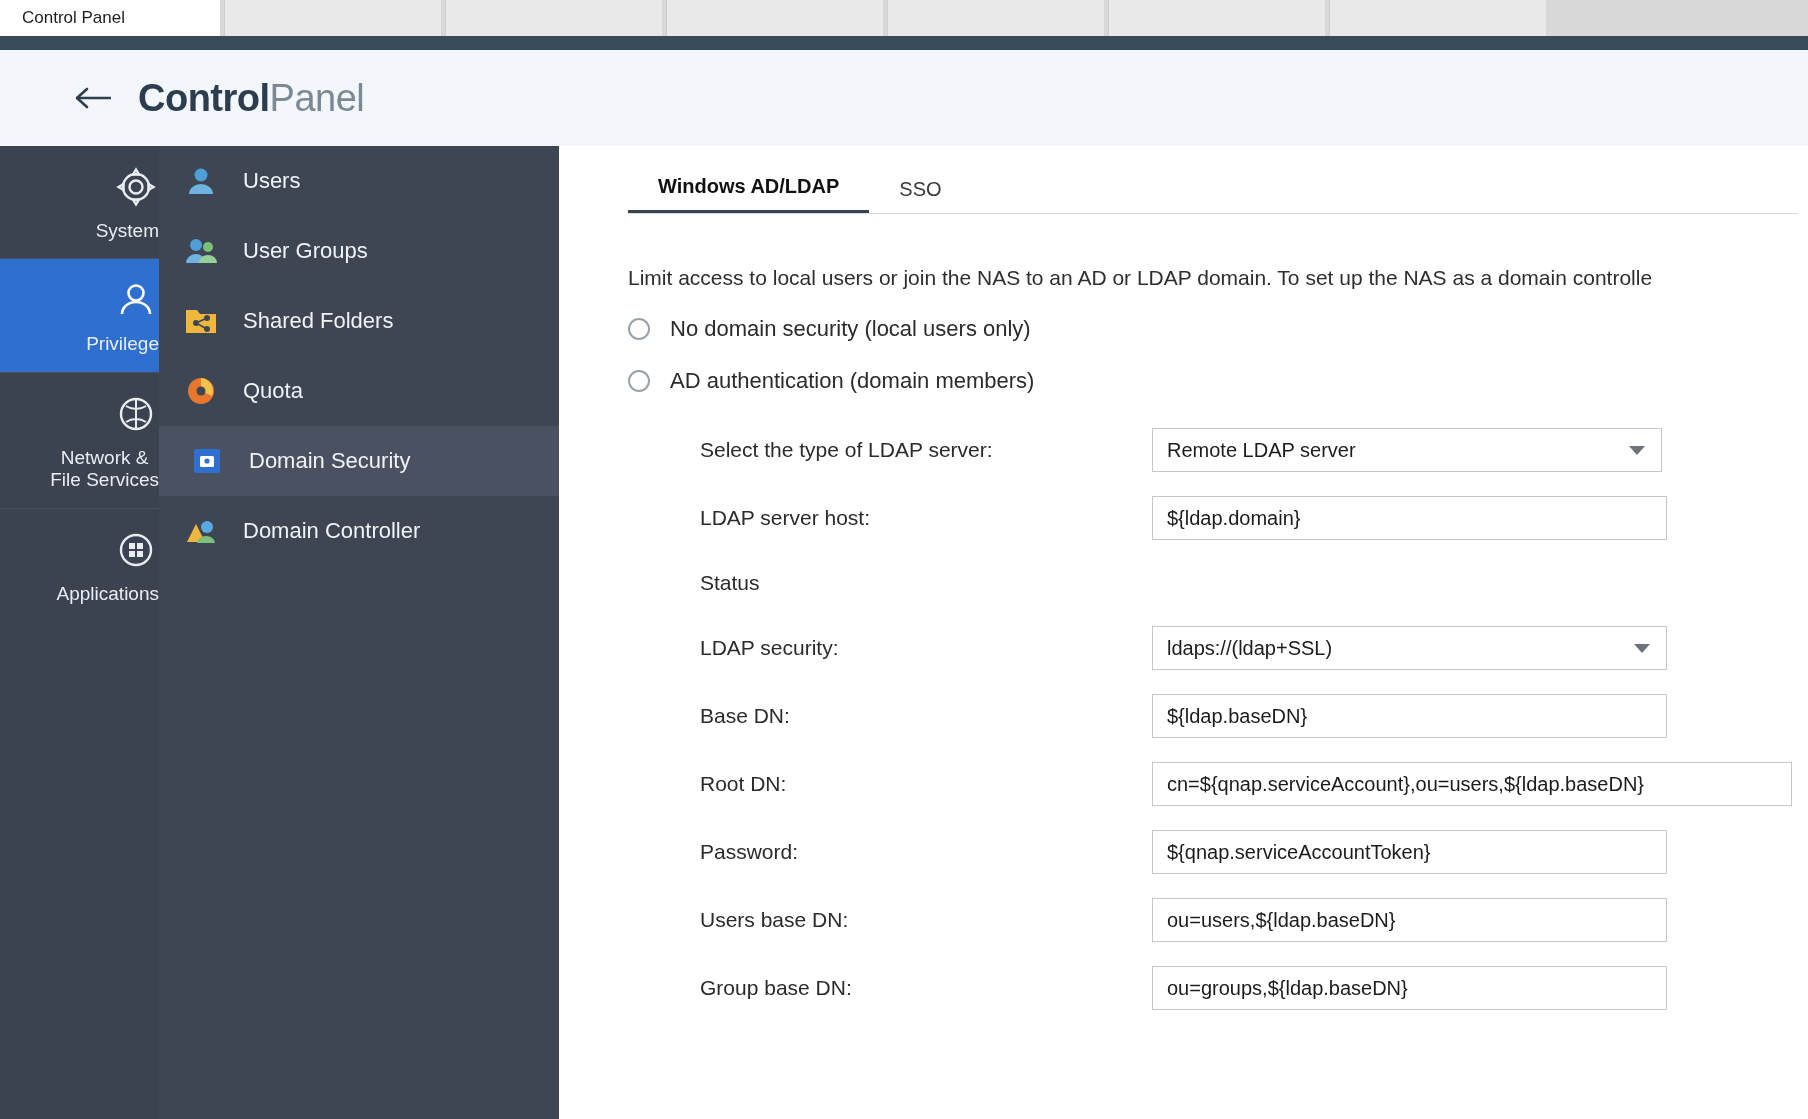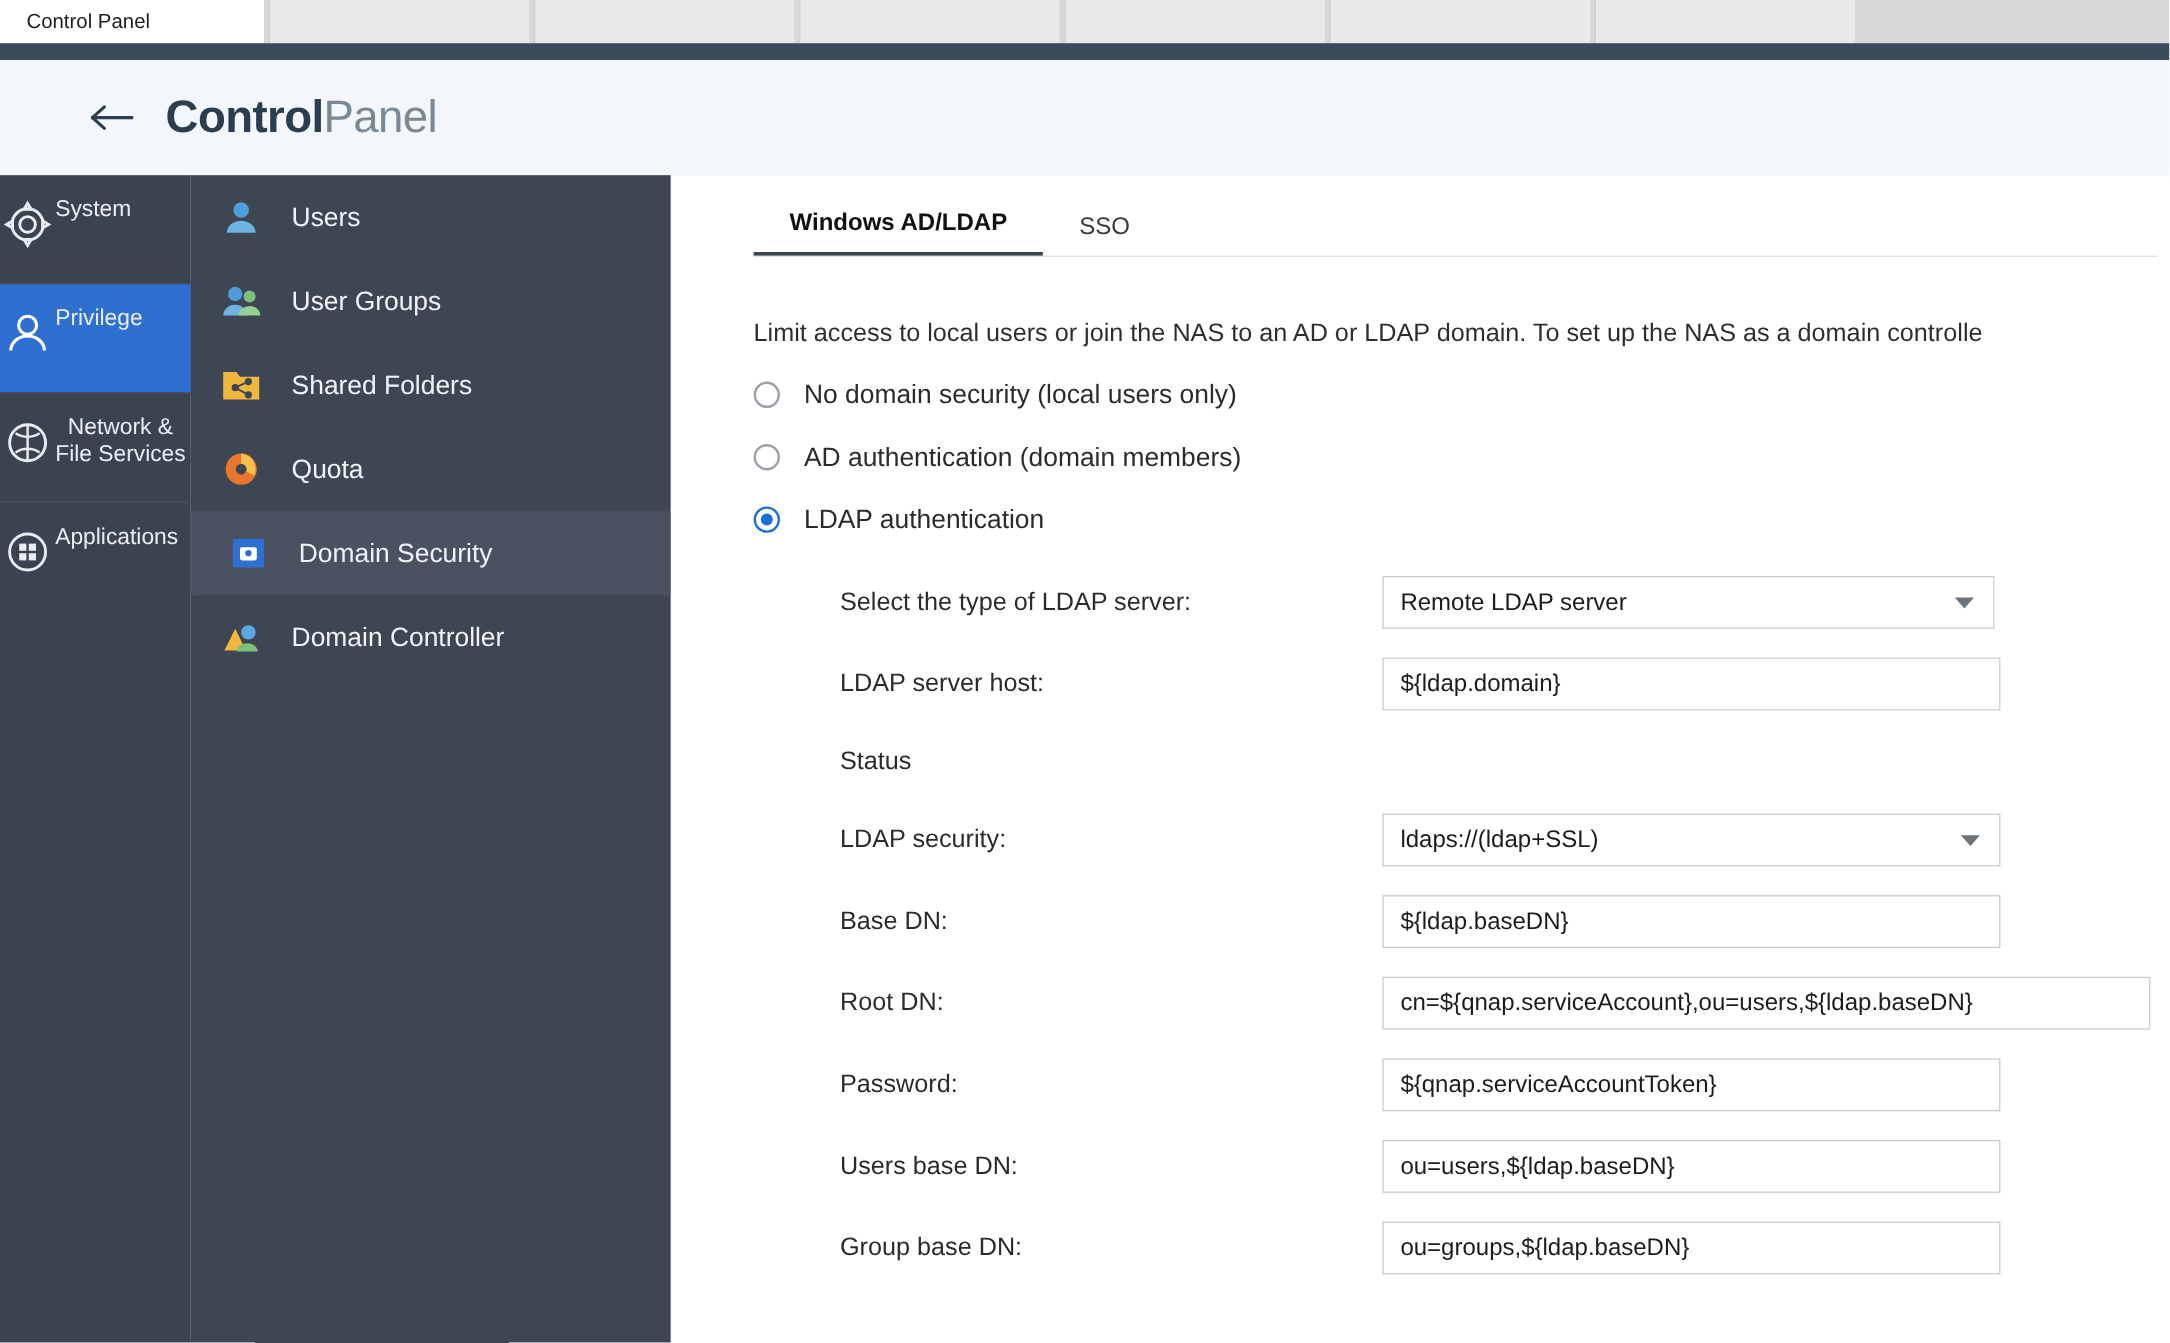--- a/index.html
+++ b/index.html
@@ -96,22 +96,22 @@
     top: 146px; left: 0;
     width: 159px;
     height: 973px;
     background: #3b4250;
   }
   .rail-item {
     width: 159px;
     padding: 18px 0 16px 0;
     box-sizing: border-box;
     display: flex;
-    flex-direction: row;
-    align-items: flex-start;
+    flex-direction: column;
+    align-items: flex-end;
     color: #e9edf2;
     font-size: 19px;
     text-align: center;
     line-height: 1.18;
   }
   .rail-item.selected { background: #2f6fd0; }
   .rail-icon {
     width: 46px; height: 46px;
     margin-bottom: 10px;
     display: flex; align-items: center; justify-content: center;
@@ -443,24 +443,20 @@
     <div class="radio-row">
       <div class="radio"></div>
       <div class="radio-label">No domain security (local users only)</div>
     </div>
 
     <div class="radio-row">
       <div class="radio"></div>
       <div class="radio-label">AD authentication (domain members)</div>
     </div>
 
-    <div class="radio-row">
-      <div class="radio checked"></div>
-      <div class="radio-label">LDAP authentication</div>
-    </div>
 
     <div class="form">
 
       <div class="form-row">
         <div class="form-label">Select the type of LDAP server:</div>
         <div class="field w-sel">
           <span>Remote LDAP server</span>
           <span class="caret"></span>
         </div>
       </div>

